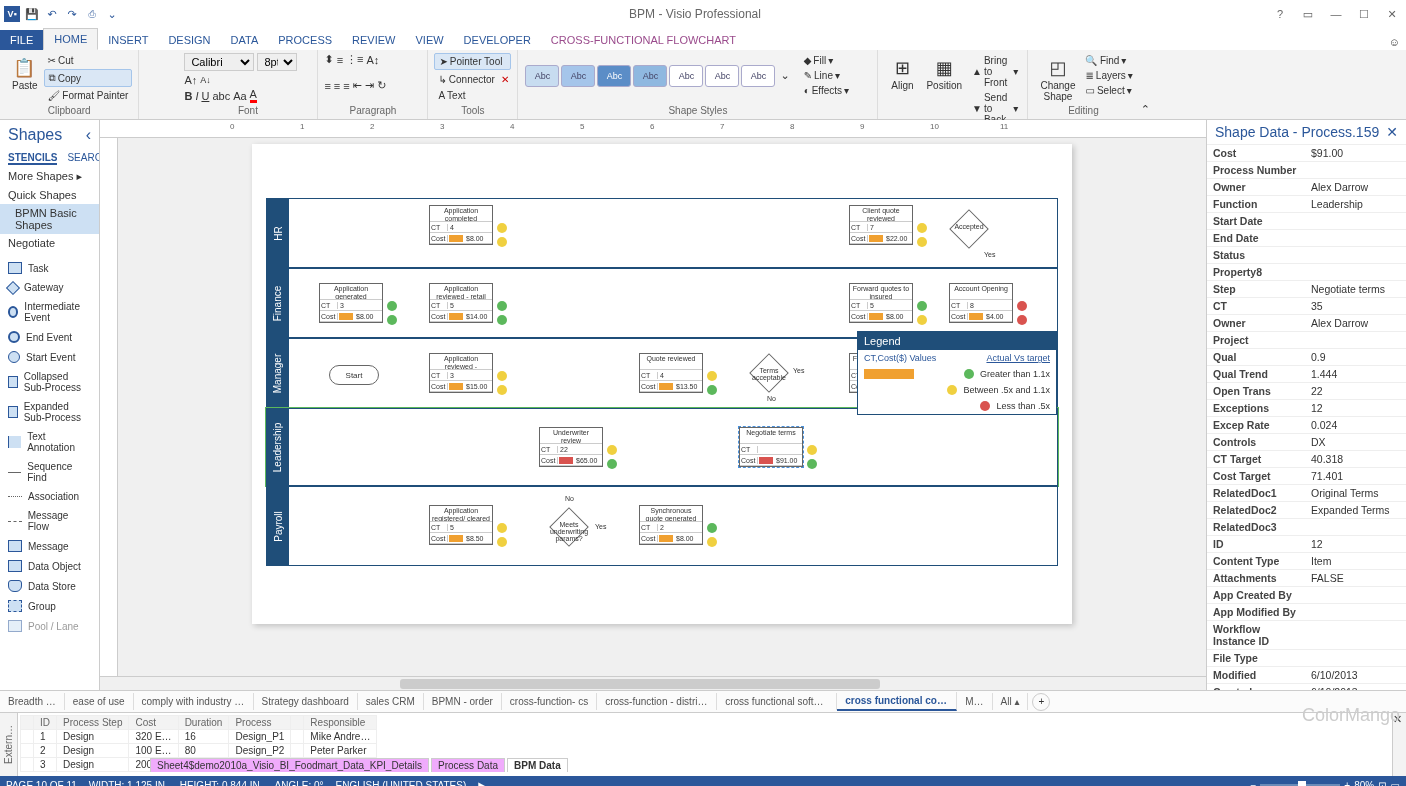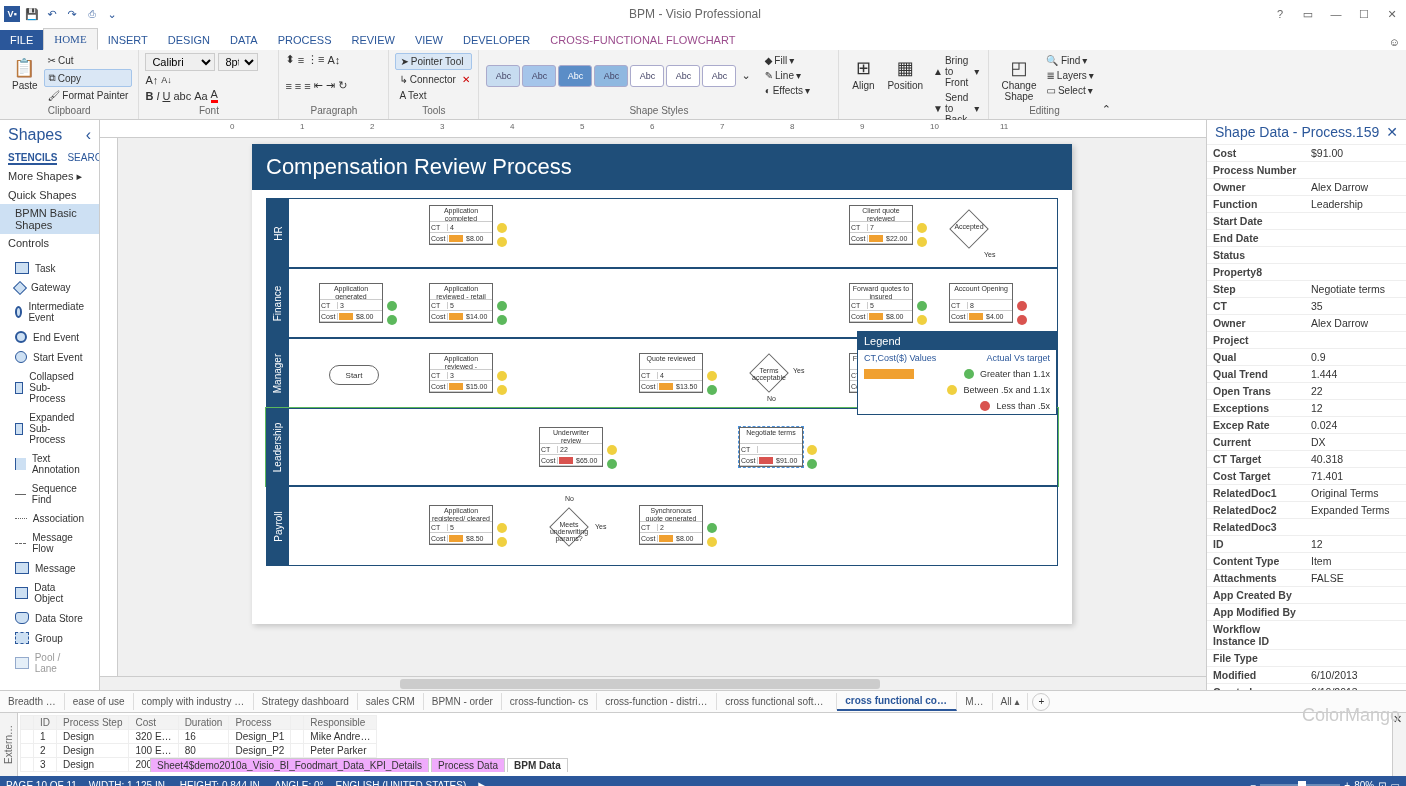--- a/index.html
+++ b/index.html
@@ -10,21 +10,21 @@
 .titlebar .qat { display: flex; gap: 4px; align-items: center; }
 .titlebar .qat span { width: 16px; height: 16px; display: inline-flex; align-items: center; justify-content: center; font-size: 11px; color: #2b579a; }
 .titlebar .title { flex: 1; text-align: center; font-size: 12px; color: #666; }
 .titlebar .winctl { display: flex; gap: 8px; }
 .titlebar .winctl span { width: 20px; text-align: center; color: #666; cursor: pointer; }
 
 
 .ribbon-tabs { height: 22px; background: #fff; display: flex; align-items: end; padding-left: 0; }
 .ribbon-tabs .tab { padding: 4px 10px; font-size: 11px; color: #2b579a; cursor: pointer; text-transform: uppercase; }
 .ribbon-tabs .tab.file { background: #2b579a; color: #fff; }
-.ribbon-tabs .tab.active { border: 1px solid #ccc; border-bottom: 1px solid #f3f3f3; background: #f3f3f3; font-family: Liberation Serif, serif; }
+.ribbon-tabs .tab.active { border: 1px solid #ccc; border-bottom: 1px solid #f3f3f3; background: #f3f3f3; }
 .ribbon-tabs .extra { color: #9a4b8c; }
 
 
 .ribbon { height: 70px; background: #f3f3f3; border-bottom: 1px solid #ccc; display: flex; }
 .ribbon-group { border-right: 1px solid #ddd; padding: 3px 6px; display: flex; flex-direction: column; justify-content: space-between; position: relative; }
 .ribbon-group .label { font-size: 10px; color: #666; text-align: center; width: 100%; }
 .ribbon-group .ctrls { display: flex; gap: 3px; align-items: center; flex-wrap: wrap; }
 .ribbon-btn { padding: 2px 4px; font-size: 10px; display: flex; align-items: center; gap: 2px; cursor: pointer; border-radius: 2px; }
 .big-btn { display: flex; flex-direction: column; align-items: center; padding: 3px 6px; cursor: pointer; }
 .big-btn .ico { width: 24px; height: 24px; display: flex; align-items: center; justify-content: center; font-size: 18px; }
@@ -42,21 +42,21 @@
 
 
 .main { display: flex; height: 570px; }
 .shapes-pane { width: 100px; border-right: 1px solid #ccc; background: #fff; display: flex; flex-direction: column; overflow: hidden; }
 .shapes-pane .hdr { padding: 6px 8px; font-size: 16px; color: #2b579a; display: flex; justify-content: space-between; }
 .shapes-pane .tabs { display: flex; gap: 10px; padding: 2px 8px; font-size: 10px; color: #2b579a; }
 .shapes-pane .tabs .act { border-bottom: 2px solid #2b579a; font-weight: bold; }
 .stencil-item { padding: 3px 8px; font-size: 11px; cursor: pointer; }
 .stencil-item.sel { background: #cde0f3; padding-left: 15px; }
 .shape-list { padding-top: 6px; overflow-y: auto; }
-.shape-item { display: flex; align-items: center; gap: 6px; padding: 4px 15px; font-size: 10px; cursor: pointer; }
+.shape-item { display: flex; align-items: center; gap: 6px; padding: 4px 8px; font-size: 10px; cursor: pointer; }
 .shape-item .ico { width: 14px; height: 12px; border: 1px solid #2b579a; background: #cde0f3; }
 .shape-item .ico.circle { border-radius: 50%; width: 12px; height: 12px; }
 .shape-item .ico.diamond { transform: rotate(45deg); width: 10px; height: 10px; }
 .shape-item .ico.line { height: 0; border: 0; border-top: 1px solid #666; background: none; }
 
 
 .canvas-wrap { flex: 1; background: #f0f0f0; position: relative; overflow: hidden; display: flex; flex-direction: column; }
 .ruler-h { height: 18px; background: #fff; border-bottom: 1px solid #ccc; position: relative; font-size: 8px; color: #666; }
 .ruler-h span { position: absolute; top: 2px; }
 .canvas-area { flex: 1; display: flex; position: relative; }
@@ -170,21 +170,21 @@
           <div class="txt">Paste</div>
         </div>
       <div style="display:flex;flex-direction:column;gap:1px;">
         <div class="ribbon-btn">✂ <span>Cut</span></div>
         <div class="ribbon-btn" style="background:#dae7f5;border:1px solid #a5c5ea;">⧉ <span>Copy</span></div>
         <div class="ribbon-btn">🖌 <span>Format Painter</span></div>
       </div>
     </div>
     <div class="label">Clipboard</div>
   </div>
-  <div class="ribbon-group" style="width:140px;">
+  <div class="ribbon-group" style="width:140px;margin-left:39px;">
     <div class="ctrls">
       <select class="font-sel"><option>Calibri</option></select>
       <select class="size-sel"><option>8pt</option></select>
       <span style="font-size:11px;">A↑</span>
       <span style="font-size:9px;">A↓</span>
     </div>
     <div class="ctrls">
       <span><b>B</b></span>
       <span><i>I</i></span>
       <span><u>U</u></span>
@@ -277,21 +277,21 @@
         <span>Shapes</span>
         <span>‹</span>
       </div>
     <div class="tabs">
       <span class="act">STENCILS</span>
       <span>SEARCH</span>
     </div>
     <div class="stencil-item"><span>More Shapes</span> ▸</div>
     <div class="stencil-item">Quick Shapes</div>
     <div class="stencil-item sel">BPMN Basic Shapes</div>
-    <div class="stencil-item">Controls</div>
+    <div class="stencil-item">Negotiate</div>
     <div class="shape-list">
       <div class="shape-item">
           <div class="ico"></div>
           <span>Task</span>
         </div>
       <div class="shape-item">
           <div class="ico diamond"></div>
           <span>Gateway</span>
         </div>
       <div class="shape-item">
@@ -365,21 +365,20 @@
         <span style="left:620px">7</span>
         <span style="left:690px">8</span>
         <span style="left:760px">9</span>
         <span style="left:830px">10</span>
         <span style="left:900px">11</span>
     </div>
     <div class="canvas-area">
       <div class="ruler-v"></div>
       <div style="flex:1;overflow:auto;">
         <div class="page">
-          <div class="page-title">Compensation Review Process</div>
           <div class="swimlanes">
 
             <div class="lane" style="top:0;height:70px;">
               <div class="lane-hdr">
                   <span>HR</span>
                 </div>
               <div class="lane-body">
                 <div class="proc" style="left:140px;top:6px;">
                   <div class="pname">Application completed</div>
                   <div class="prow">
@@ -570,21 +569,21 @@
                     </div>
                 </div>
                 <div class="dot y" style="left:518px;top:36px;"></div>
                   <div class="dot g" style="left:518px;top:50px;"></div>
 
                 <div class="legend">
                   <div class="lhdr">Legend</div>
                   <div class="lrow">
                       <span style="color:#2b579a;">CT,Cost($) Values</span>
                       <span style="flex:1"></span>
-                      <span style="color:#2b579a;">Actual Vs target</span>
+                      <span style="color:#2b579a;text-decoration:underline;">Actual Vs target</span>
                     </div>
                   <div class="lrow">
                       <div class="lbadge"></div>
                       <span style="flex:1"></span>
                       <div class="dot g" style="position:static;"></div>
                       <span>Greater than 1.1x</span>
                     </div>
                   <div class="lrow">
                       <span style="flex:1"></span>
                       <div class="dot y" style="position:static;"></div>
@@ -717,21 +716,21 @@
         </div>
         <div class="row">
           <div class="k">Exceptions</div>
           <div class="v">12</div>
         </div>
         <div class="row">
           <div class="k">Excep Rate</div>
           <div class="v">0.024</div>
         </div>
         <div class="row">
-          <div class="k">Current</div>
+          <div class="k">Controls</div>
           <div class="v">DX</div>
         </div>
         <div class="row">
           <div class="k">CT Target</div>
           <div class="v">40.318</div>
         </div>
         <div class="row">
           <div class="k">Cost Target</div>
           <div class="v">71.401</div>
         </div>

